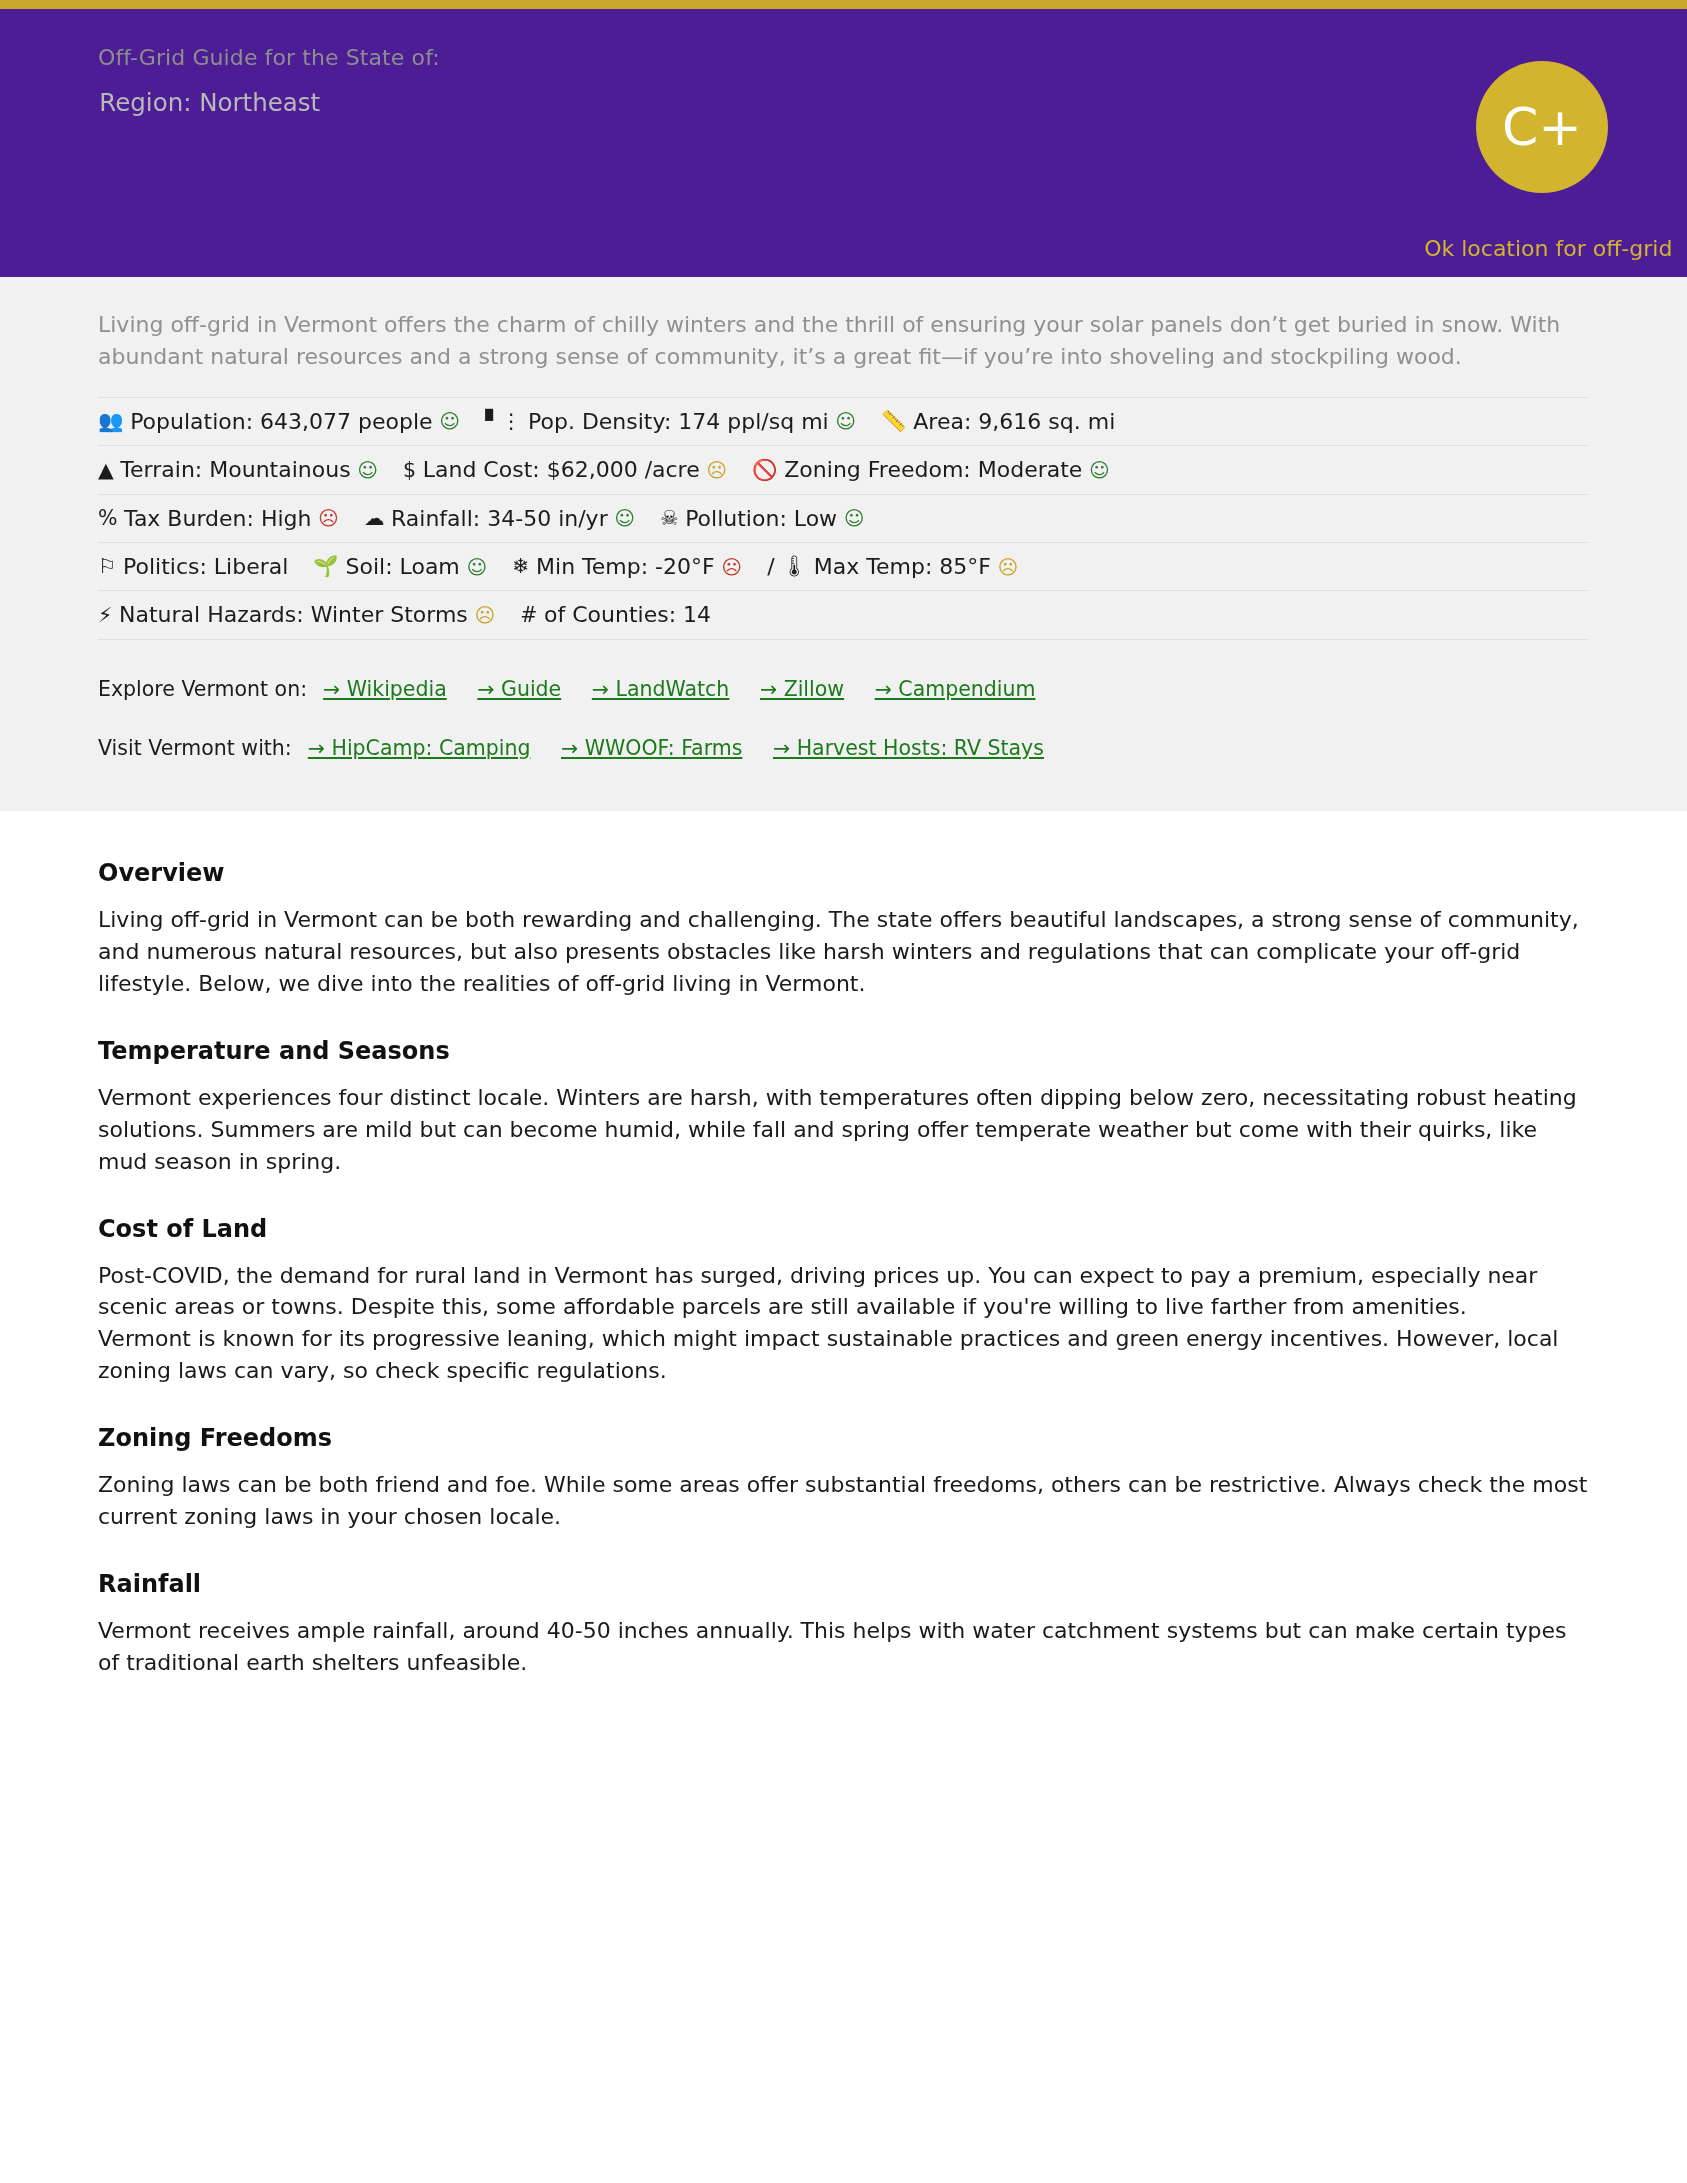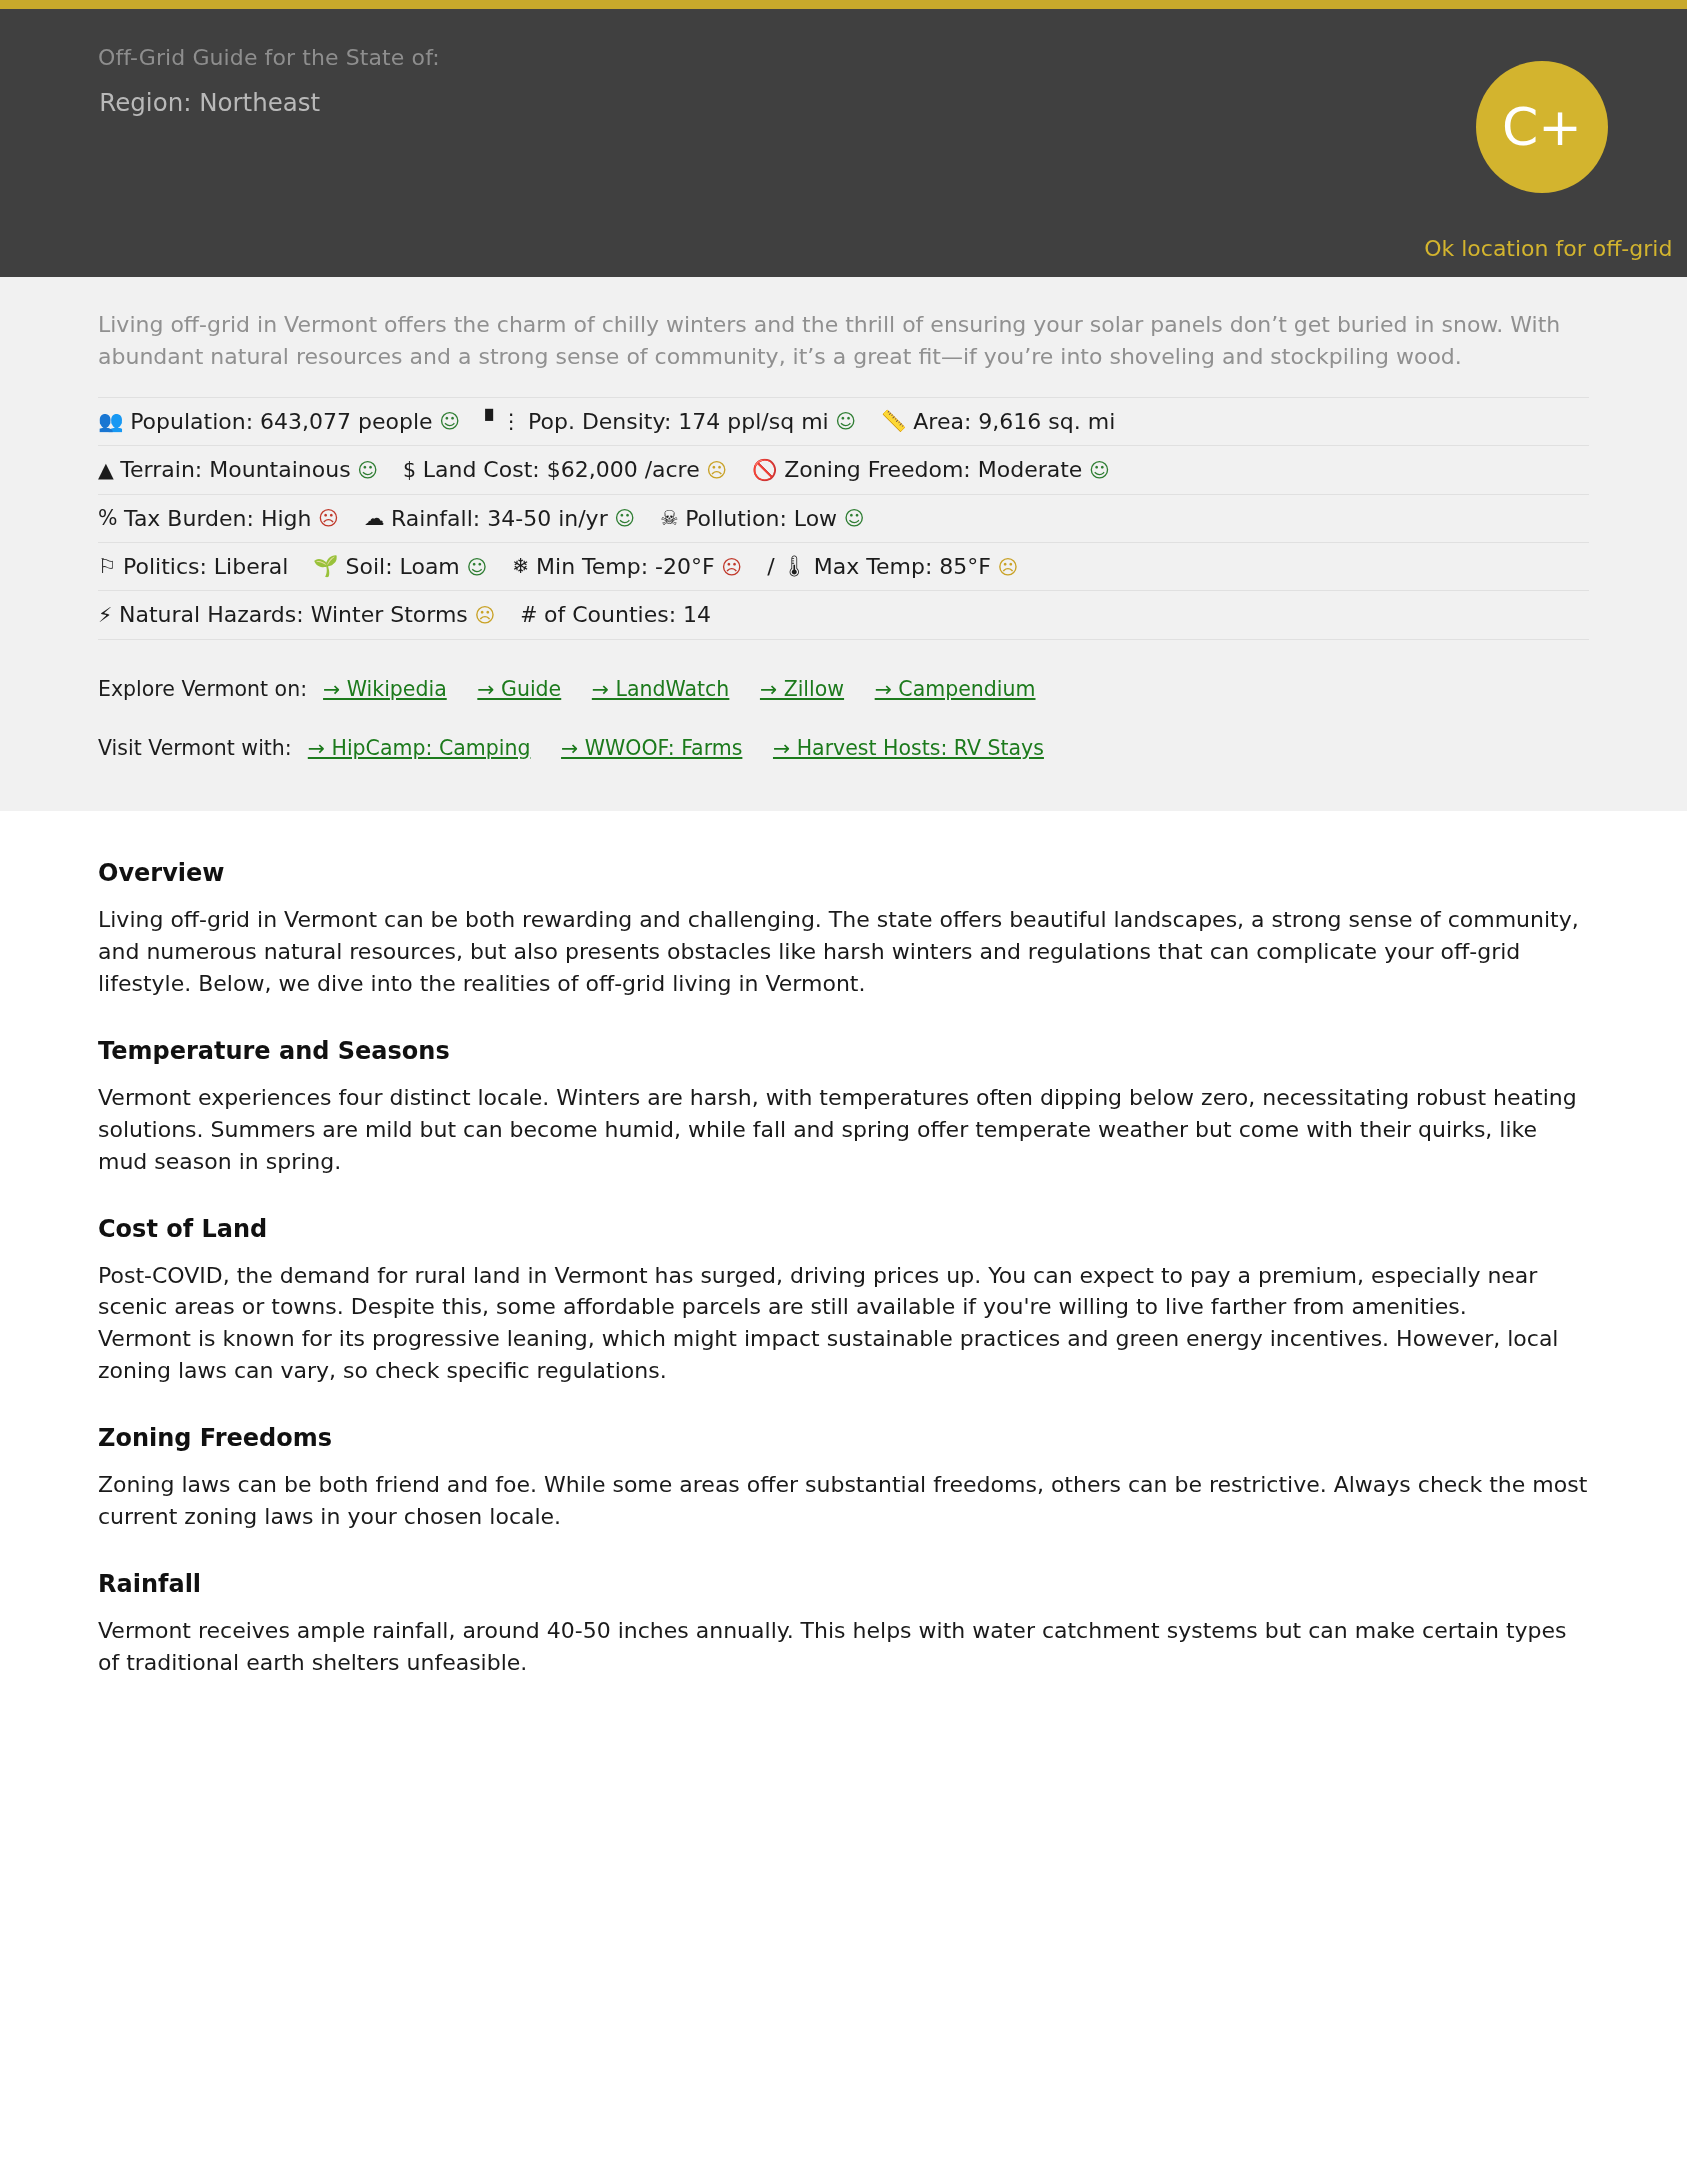--- a/index.html
+++ b/index.html
@@ -15,21 +15,21 @@
 
   
   .top-rule {
     height: 9.3px;
     background: #c8a92b;
     width: 100%;
   }
 
   
   .header {
-    background: #404040;
+    background: #4c1d95;
     height: 268px;
     padding: 29px 66px 0 98px;
     position: relative;
   }
   .header .kicker {
     color: #8e8e8e;
     font-size: 22px;
     letter-spacing: 0.1px;
     margin: 6.6px 0 0 0;
   }

